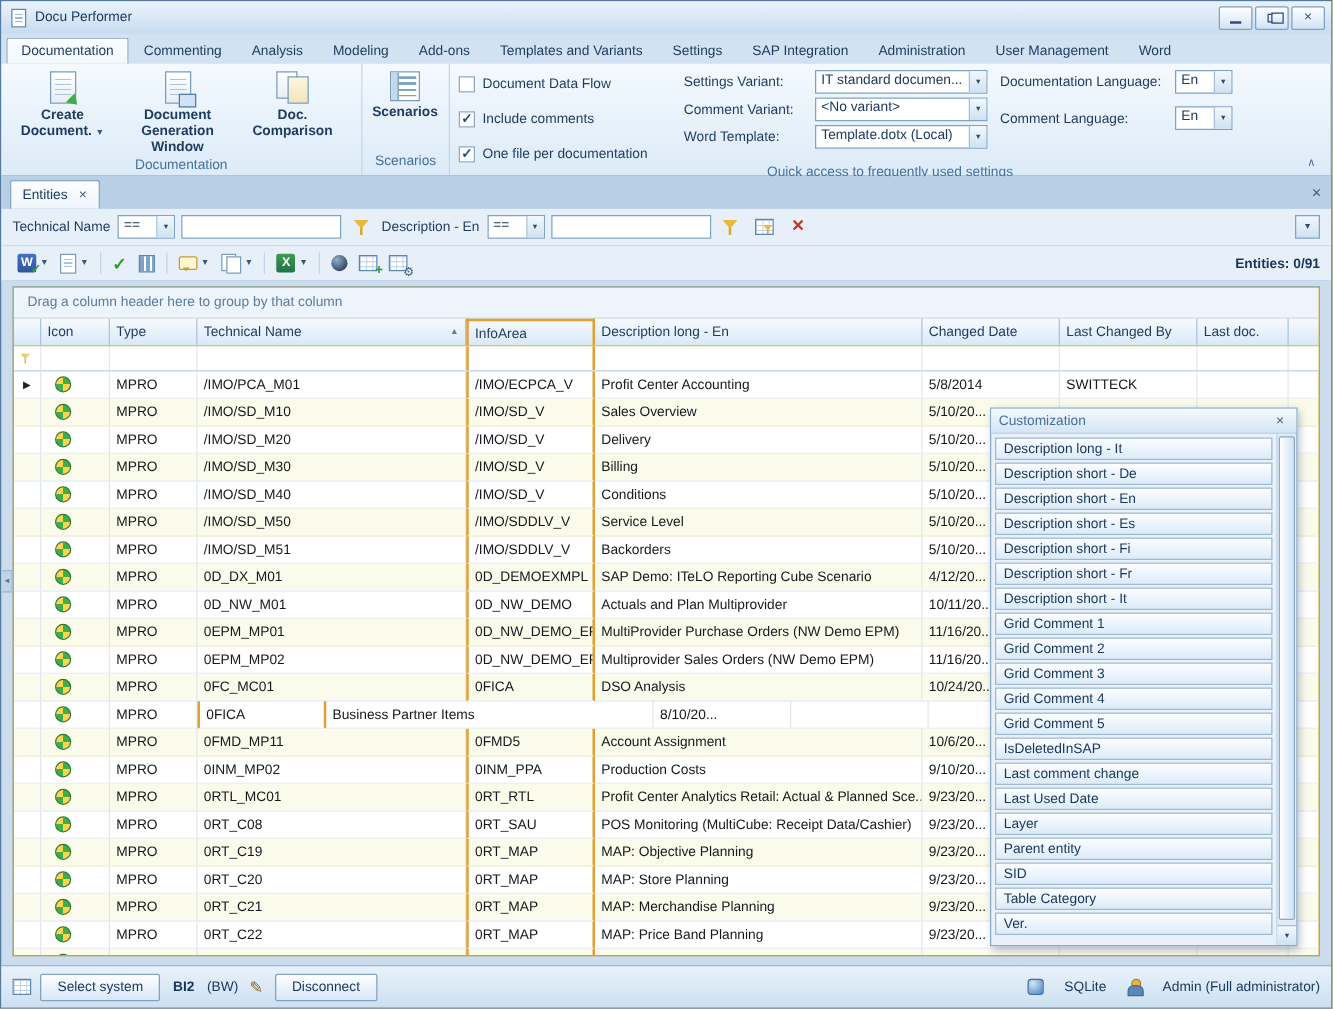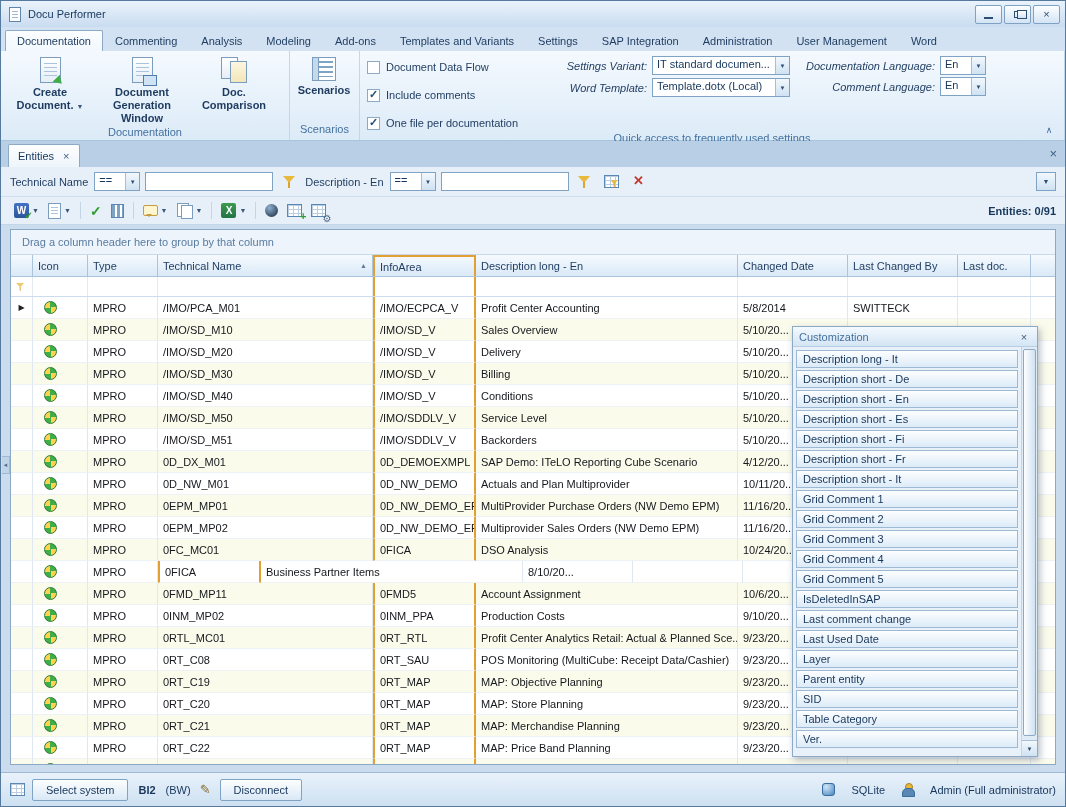--- a/index.html
+++ b/index.html
@@ -49,28 +49,28 @@
  background:repeating-linear-gradient(#7fa3c5 0 2px,transparent 2px 5px);}
 .ic-list::after{content:"";position:absolute;left:0;top:0;bottom:0;width:5px;background:#c5d9ec;border-right:1px solid #7b9cbd;}
 .quick{flex:1;}
 .quick-body{display:flex;padding:3px 4px 0;gap:10px;}
 .qa-checks{width:170px;display:flex;flex-direction:column;gap:10px;padding-top:2px;}
 .cbrow{display:flex;align-items:center;height:18px;}
 .cbox{width:13px;height:13px;border:1px solid #8ca9c6;background:#fff;margin-right:6px;position:relative;flex:0 0 13px;}
 .cbox.checked::after{content:"✓";position:absolute;left:1px;top:-2px;font-size:11px;font-weight:bold;color:#21527b;}
 .qa-settings{display:flex;flex-direction:column;gap:3px;}
 .setrow{display:flex;align-items:center;height:19px;}
-.setrow .slabel{width:100px;text-align:right;margin-right:5px;color:#1d3a5f;font-style:italic;}
+.setrow .slabel{width:100px;text-align:left;margin-right:5px;color:#1d3a5f;}
 .combo{height:19px;background:#fff;border:1px solid #7fa3c5;display:flex;align-items:stretch;}
 .combo .cval{flex:1;padding:1px 4px 0;white-space:nowrap;overflow:hidden;color:#16365c;}
 .combo .carrow{width:14px;background:linear-gradient(#f2f8fd,#cfe2f2);border-left:1px solid #a5bfd8;
  display:flex;align-items:center;justify-content:center;font-size:6px;color:#2d4e74;}
 .combo.w138{width:138px;}
 .combo.w46{width:46px;}
-.qa-langs{display:flex;flex-direction:column;gap:2px;}
+.qa-langs{display:flex;flex-direction:column;gap:10px;}
 .qa-langs .slabel{width:135px;}
 .ribbon-collapse{position:absolute;right:8px;bottom:3px;width:16px;height:14px;display:flex;align-items:center;justify-content:center;color:#44719f;font-size:9px;}
 
 
 .tabstrip{height:26px;background:#b9cfe5;display:flex;align-items:flex-end;padding:0 4px;position:relative;}
 .doctab{height:23px;background:linear-gradient(#fdfeff,#eef5fb);border:1px solid #8ca9c6;border-bottom:none;
  border-radius:2px 2px 0 0;display:flex;align-items:center;padding:0 9px;margin-left:3px;color:#16365c;}
 .doctab .tclose{margin-left:9px;color:#44607c;font-size:11px;}
 .strip-close{position:absolute;right:8px;top:6px;color:#3c5e82;font-size:13px;line-height:13px;}
 
@@ -263,20 +263,27 @@
           </div>
         <div class="qa-settings">
             <div class="setrow">
               <span class="slabel">Settings Variant:</span>
               <span class="combo w138">
                 <span class="cval">IT standard documen...</span>
                 <span class="carrow">▼</span>
               </span>
             </div>
             <div class="setrow">
+              <span class="slabel">Comment Variant:</span>
+              <span class="combo w138">
+                <span class="cval">&lt;No variant&gt;</span>
+                <span class="carrow">▼</span>
+              </span>
+            </div>
+            <div class="setrow">
               <span class="slabel">Word Template:</span>
               <span class="combo w138">
                 <span class="cval">Template.dotx (Local)</span>
                 <span class="carrow">▼</span>
               </span>
             </div>
           </div>
         <div class="qa-langs">
             <div class="setrow">
               <span class="slabel" style="width: 135px;">Documentation Language:</span>

